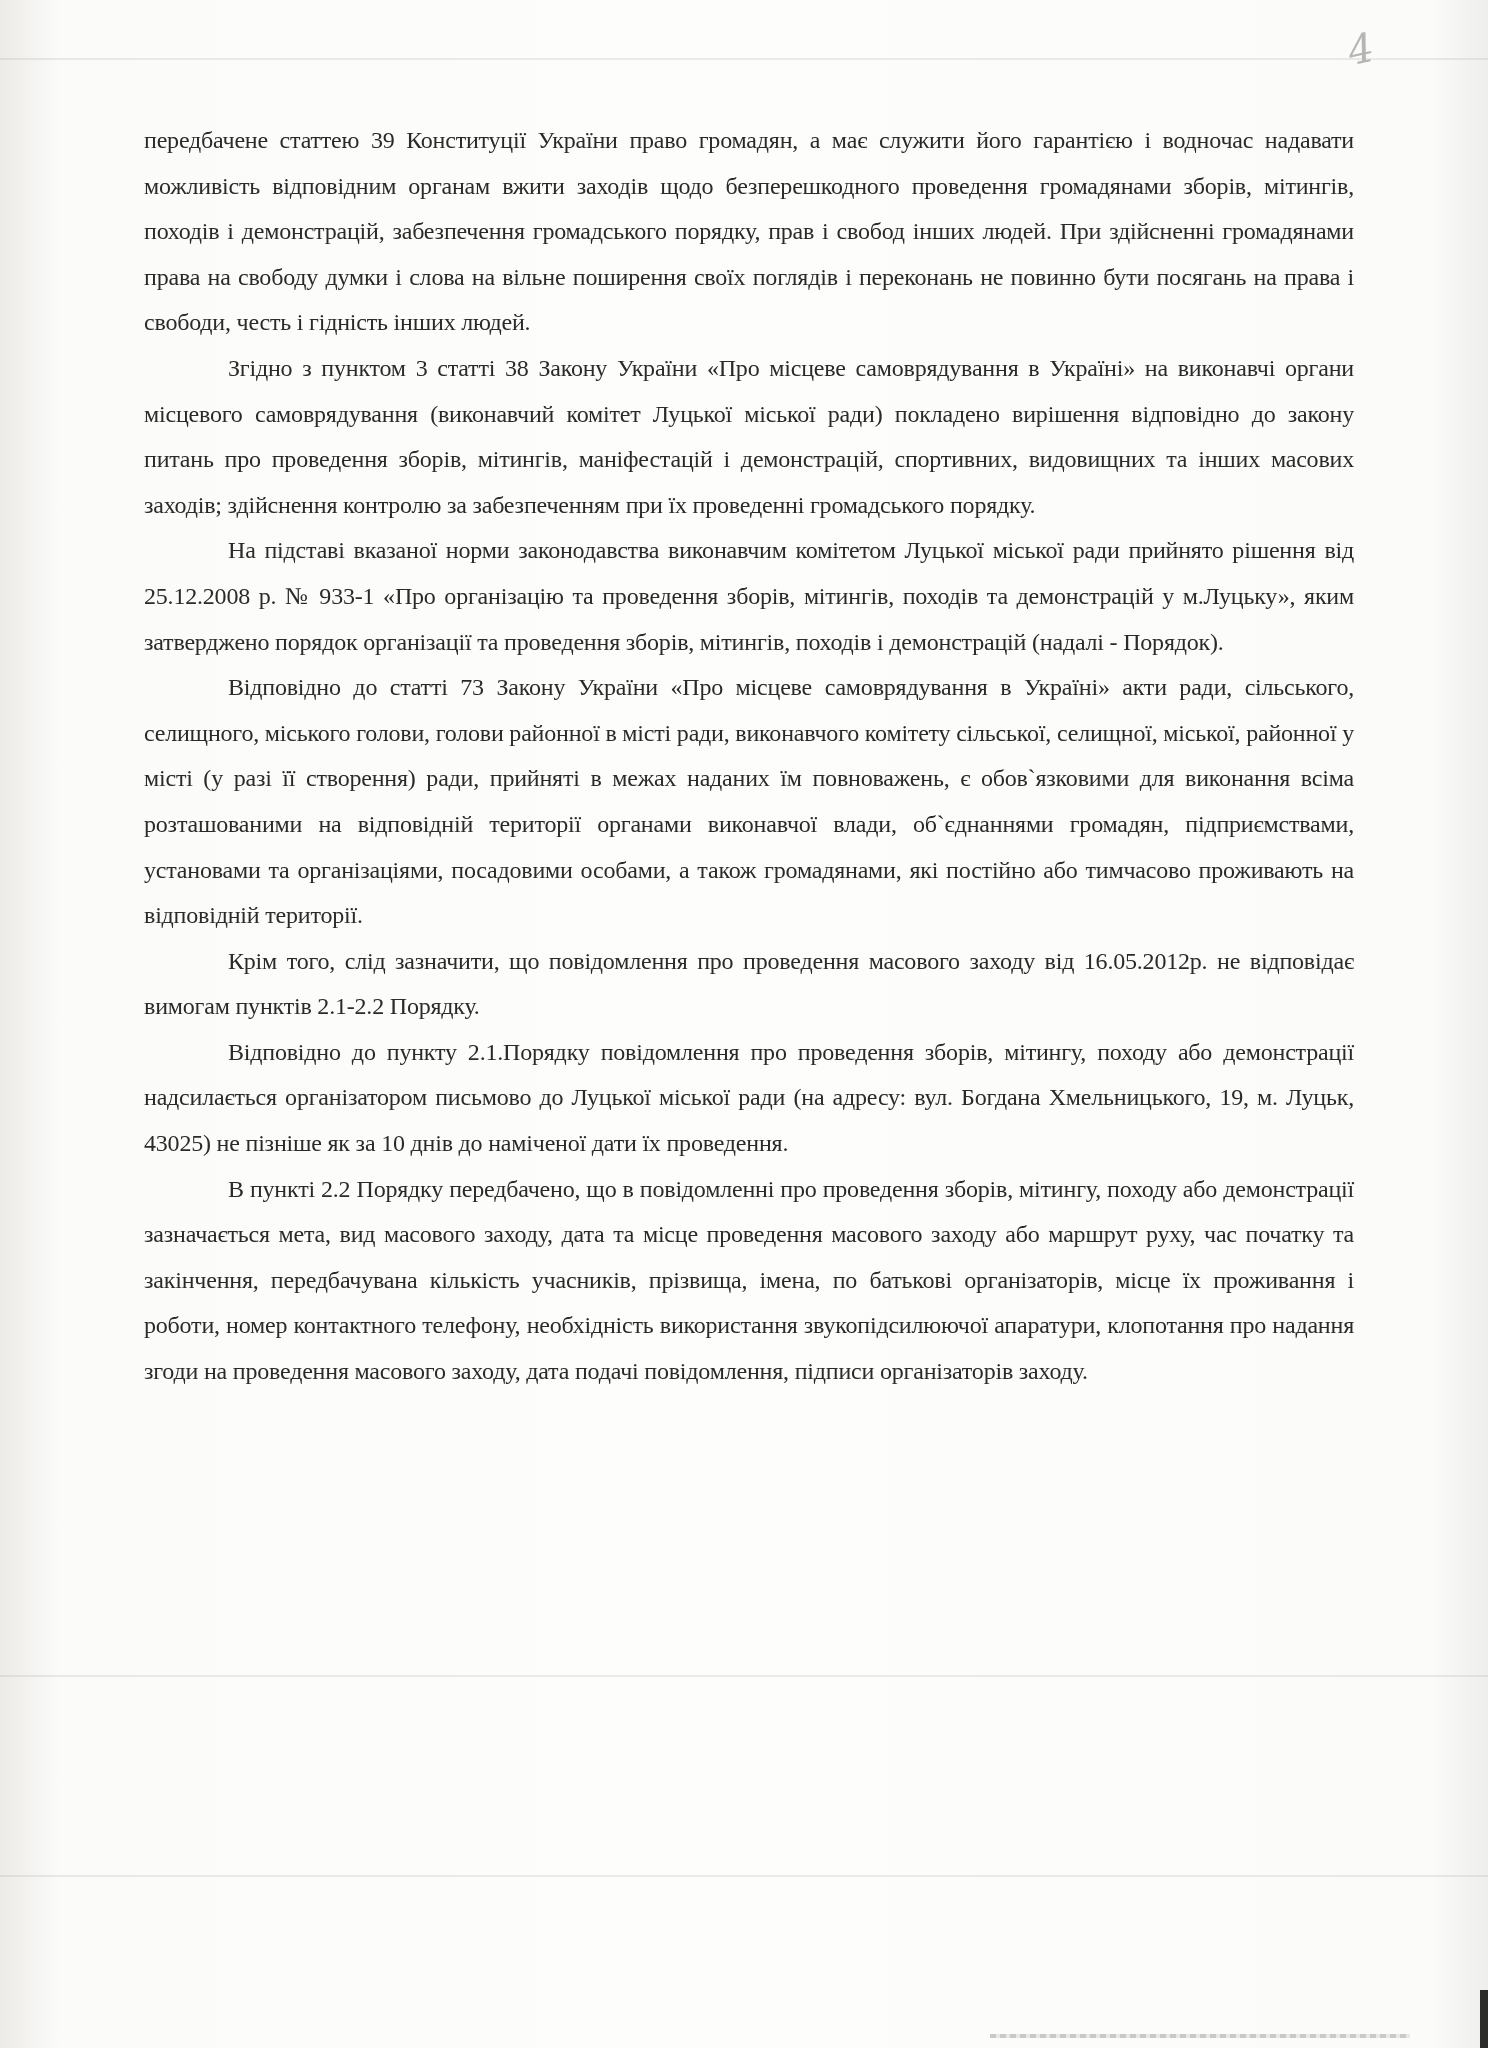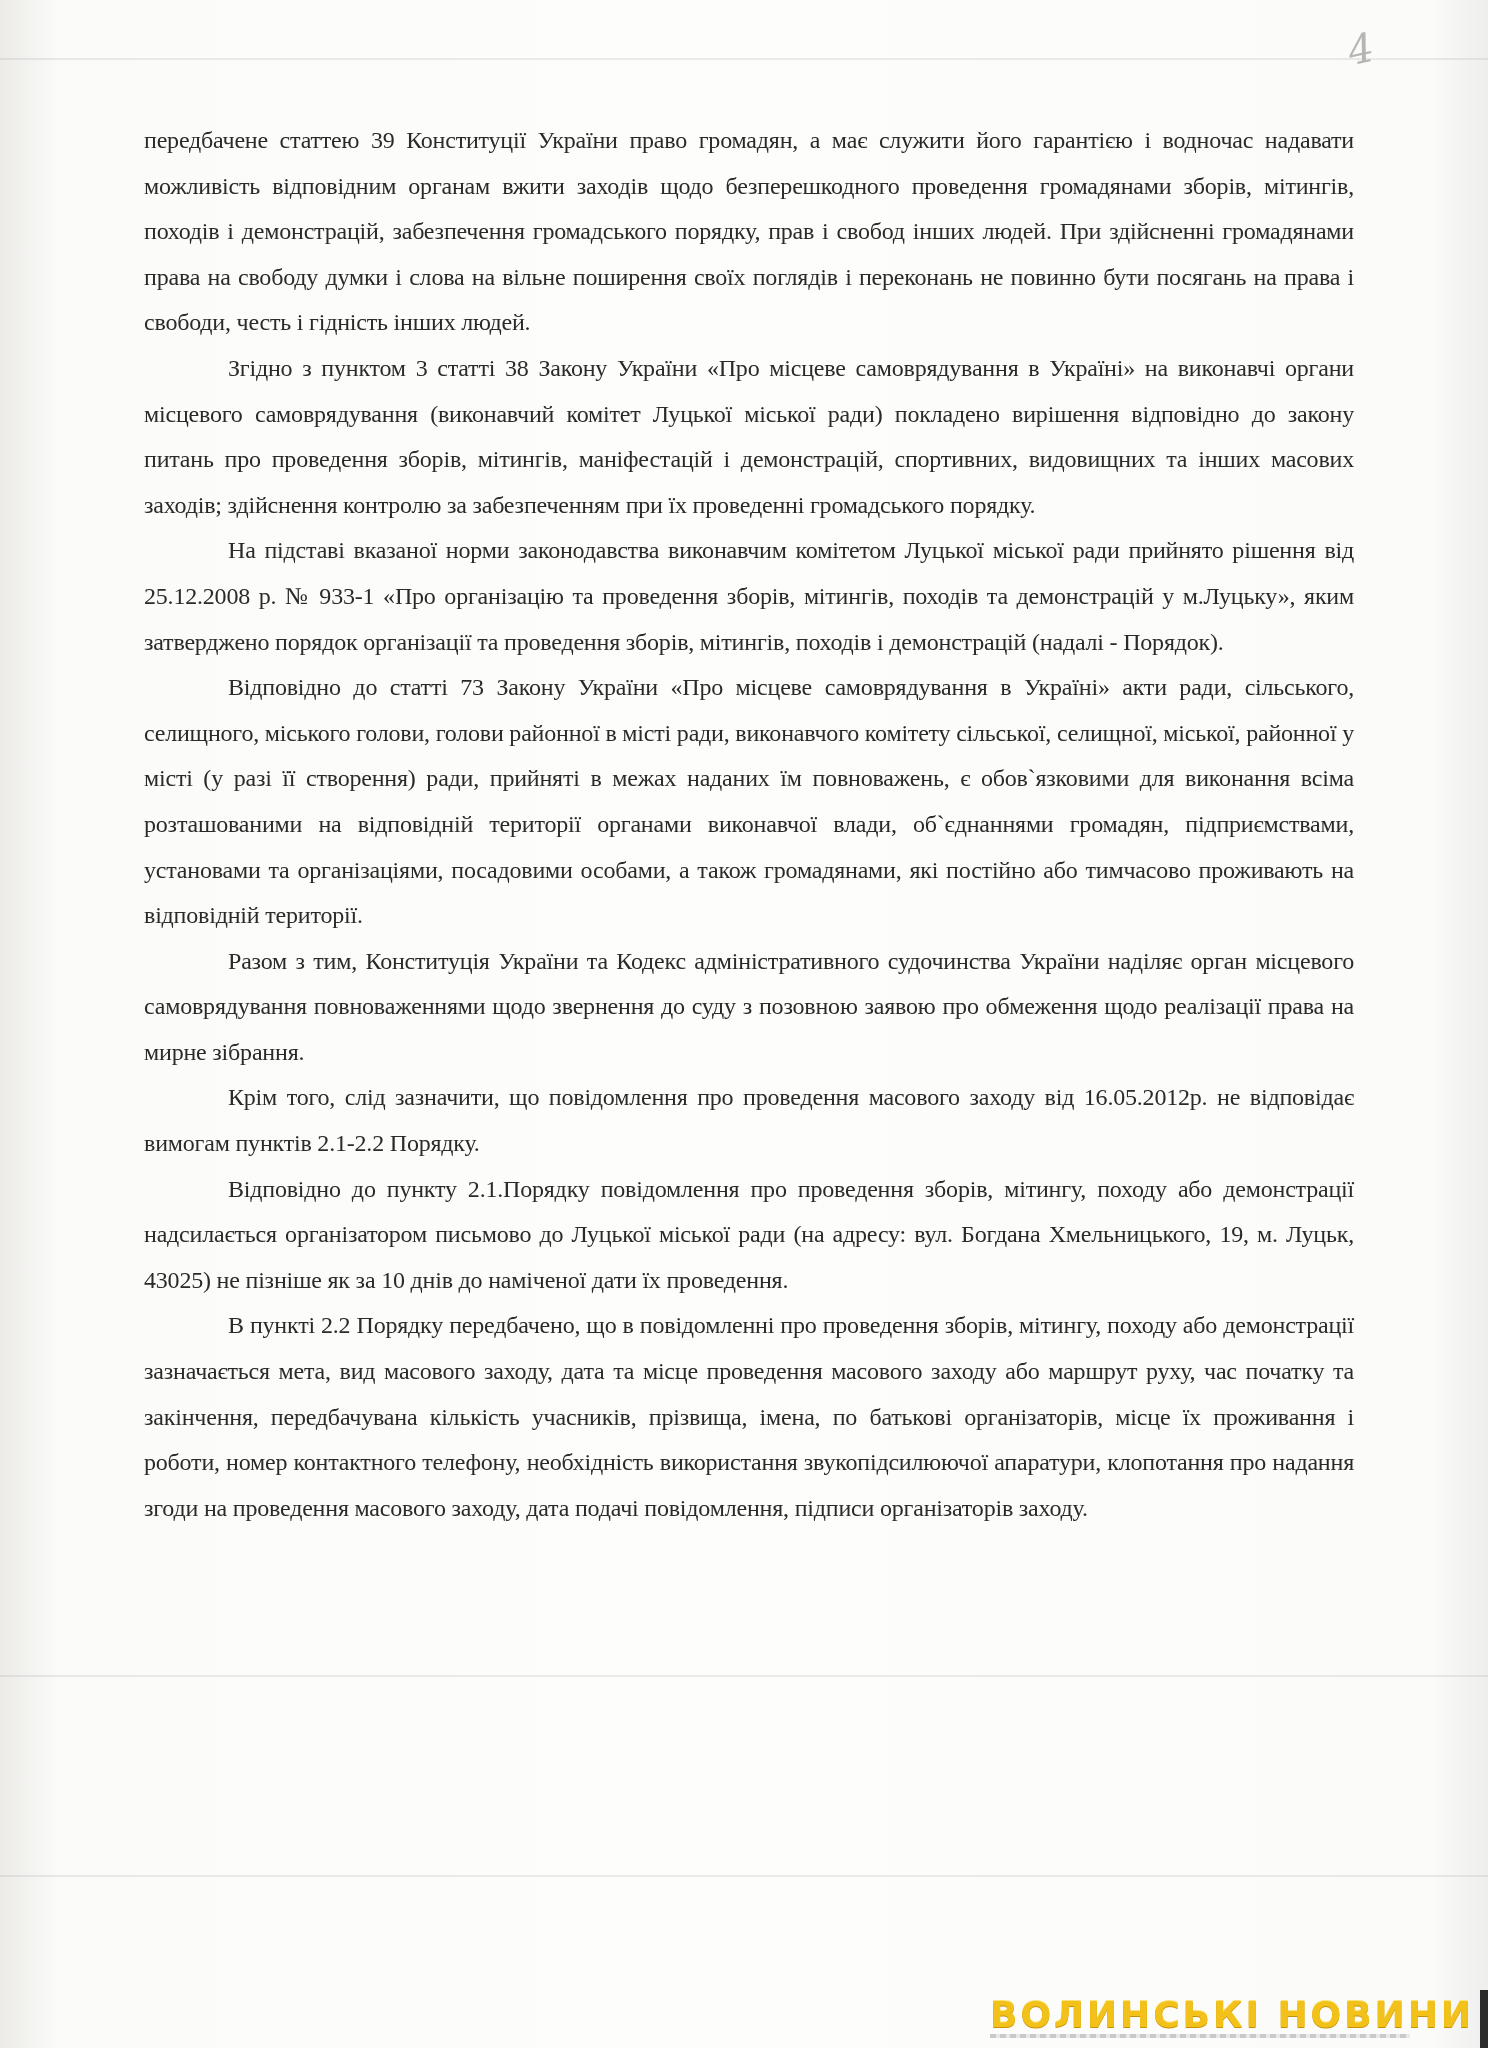--- a/index.html
+++ b/index.html
@@ -54,22 +54,20 @@
   <div class="scan-line" style="top:1675px"></div>
   <div class="scan-line" style="top:1875px"></div>
 
   <div class="page-mark">4</div>
 
   <div class="body-text">
     <p>передбачене статтею 39 Конституції України право громадян, а має служити його гарантією і водночас надавати можливість відповідним органам вжити заходів щодо безперешкодного проведення громадянами зборів, мітингів, походів і демонстрацій, забезпечення громадського порядку, прав і свобод інших людей. При здійсненні громадянами права на свободу думки і слова на вільне поширення своїх поглядів і переконань не повинно бути посягань на права і свободи, честь і гідність інших людей.</p>
     <p class="indent">Згідно з пунктом 3 статті 38 Закону України «Про місцеве самоврядування в Україні» на виконавчі органи місцевого самоврядування (виконавчий комітет Луцької міської ради) покладено вирішення відповідно до закону питань про проведення зборів, мітингів, маніфестацій і демонстрацій, спортивних, видовищних та інших масових заходів; здійснення контролю за забезпеченням при їх проведенні громадського порядку.</p>
     <p class="indent">На підставі вказаної норми законодавства виконавчим комітетом Луцької міської ради прийнято рішення від 25.12.2008 р. № 933-1 «Про організацію та проведення зборів, мітингів, походів та демонстрацій у м.Луцьку», яким затверджено порядок організації та проведення зборів, мітингів, походів і демонстрацій (надалі - Порядок).</p>
     <p class="indent">Відповідно до статті 73 Закону України «Про місцеве самоврядування в Україні» акти ради, сільського, селищного, міського голови, голови районної в місті ради, виконавчого комітету сільської, селищної, міської, районної у місті (у разі її створення) ради, прийняті в межах наданих їм повноважень, є обов`язковими для виконання всіма розташованими на відповідній території органами виконавчої влади, об`єднаннями громадян, підприємствами, установами та організаціями, посадовими особами, а також громадянами, які постійно або тимчасово проживають на відповідній території.</p>
-    <p class="indent">Разом з тим, Конституція України та Кодекс адміністративного судочинства України наділяє орган місцевого самоврядування повноваженнями щодо звернення до суду з позовною заявою про обмеження щодо реалізації права на мирне зібрання.</p>
     <p class="indent">Крім того, слід зазначити, що повідомлення про проведення масового заходу від 16.05.2012р. не відповідає вимогам пунктів 2.1-2.2 Порядку.</p>
     <p class="indent">Відповідно до пункту 2.1.Порядку повідомлення про проведення зборів, мітингу, походу або демонстрації надсилається організатором письмово до Луцької міської ради (на адресу: вул. Богдана Хмельницького, 19, м. Луцьк, 43025) не пізніше як за 10 днів до наміченої дати їх проведення.</p>
     <p class="indent">В пункті 2.2 Порядку передбачено, що в повідомленні про проведення зборів, мітингу, походу або демонстрації зазначається мета, вид масового заходу, дата та місце проведення масового заходу або маршрут руху, час початку та закінчення, передбачувана кількість учасників, прізвища, імена, по батькові організаторів, місце їх проживання і роботи, номер контактного телефону, необхідність використання звукопідсилюючої апаратури, клопотання про надання згоди на проведення масового заходу, дата подачі повідомлення, підписи організаторів заходу.</p>
   </div>
 
-  <div class="watermark">ВОЛИНСЬКІ НОВИНИ</div>
   <div class="watermark-rule"></div>
   <div class="edge-bar"></div>
 </div>
 
 </body></html>

